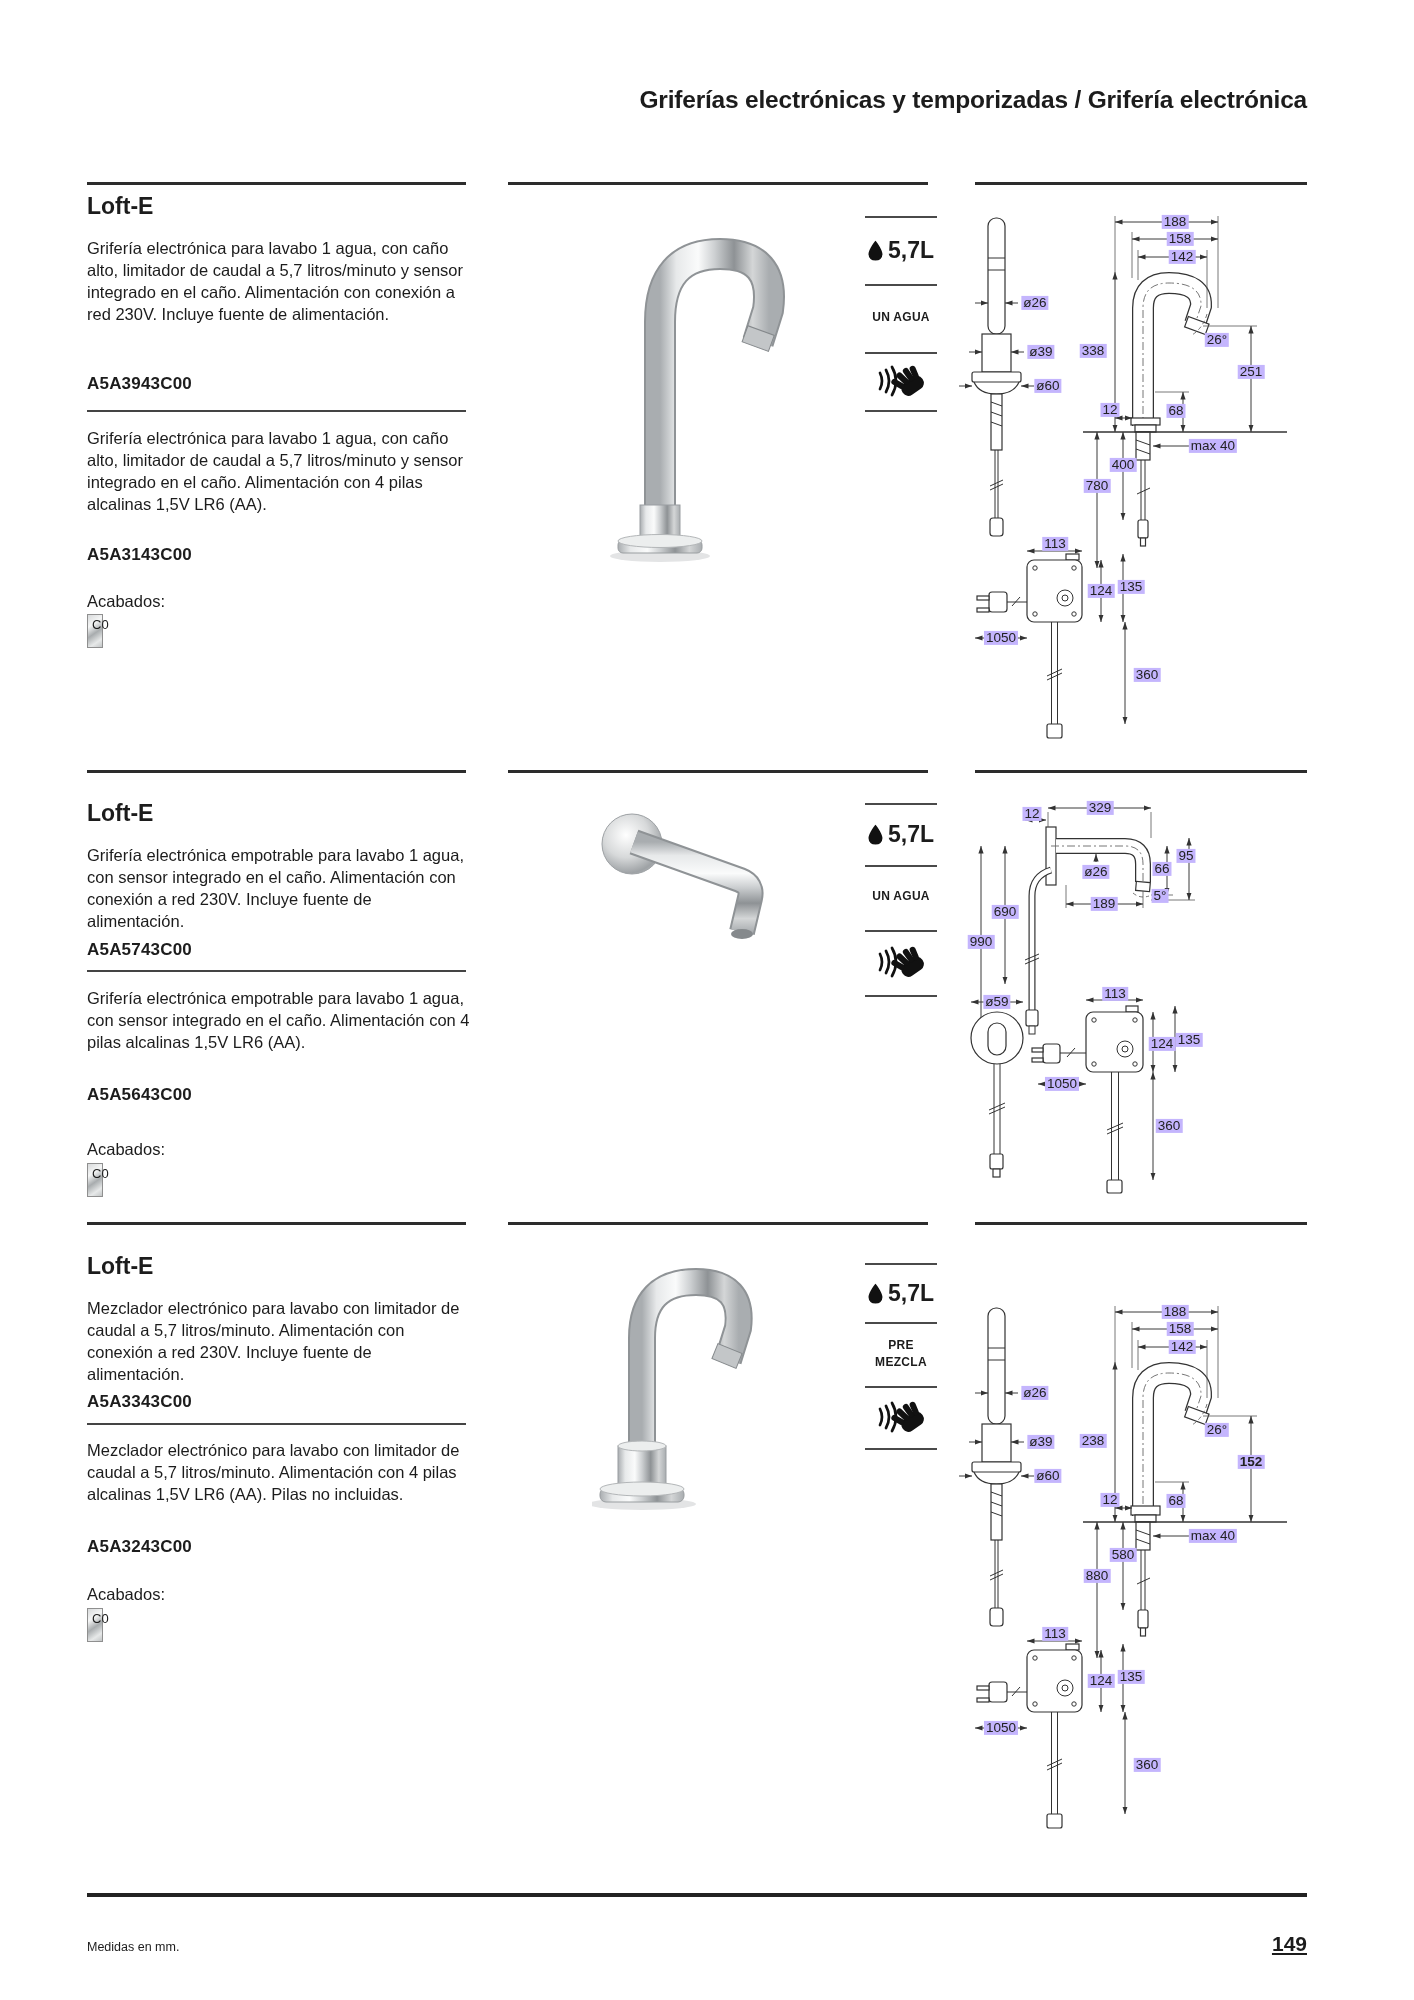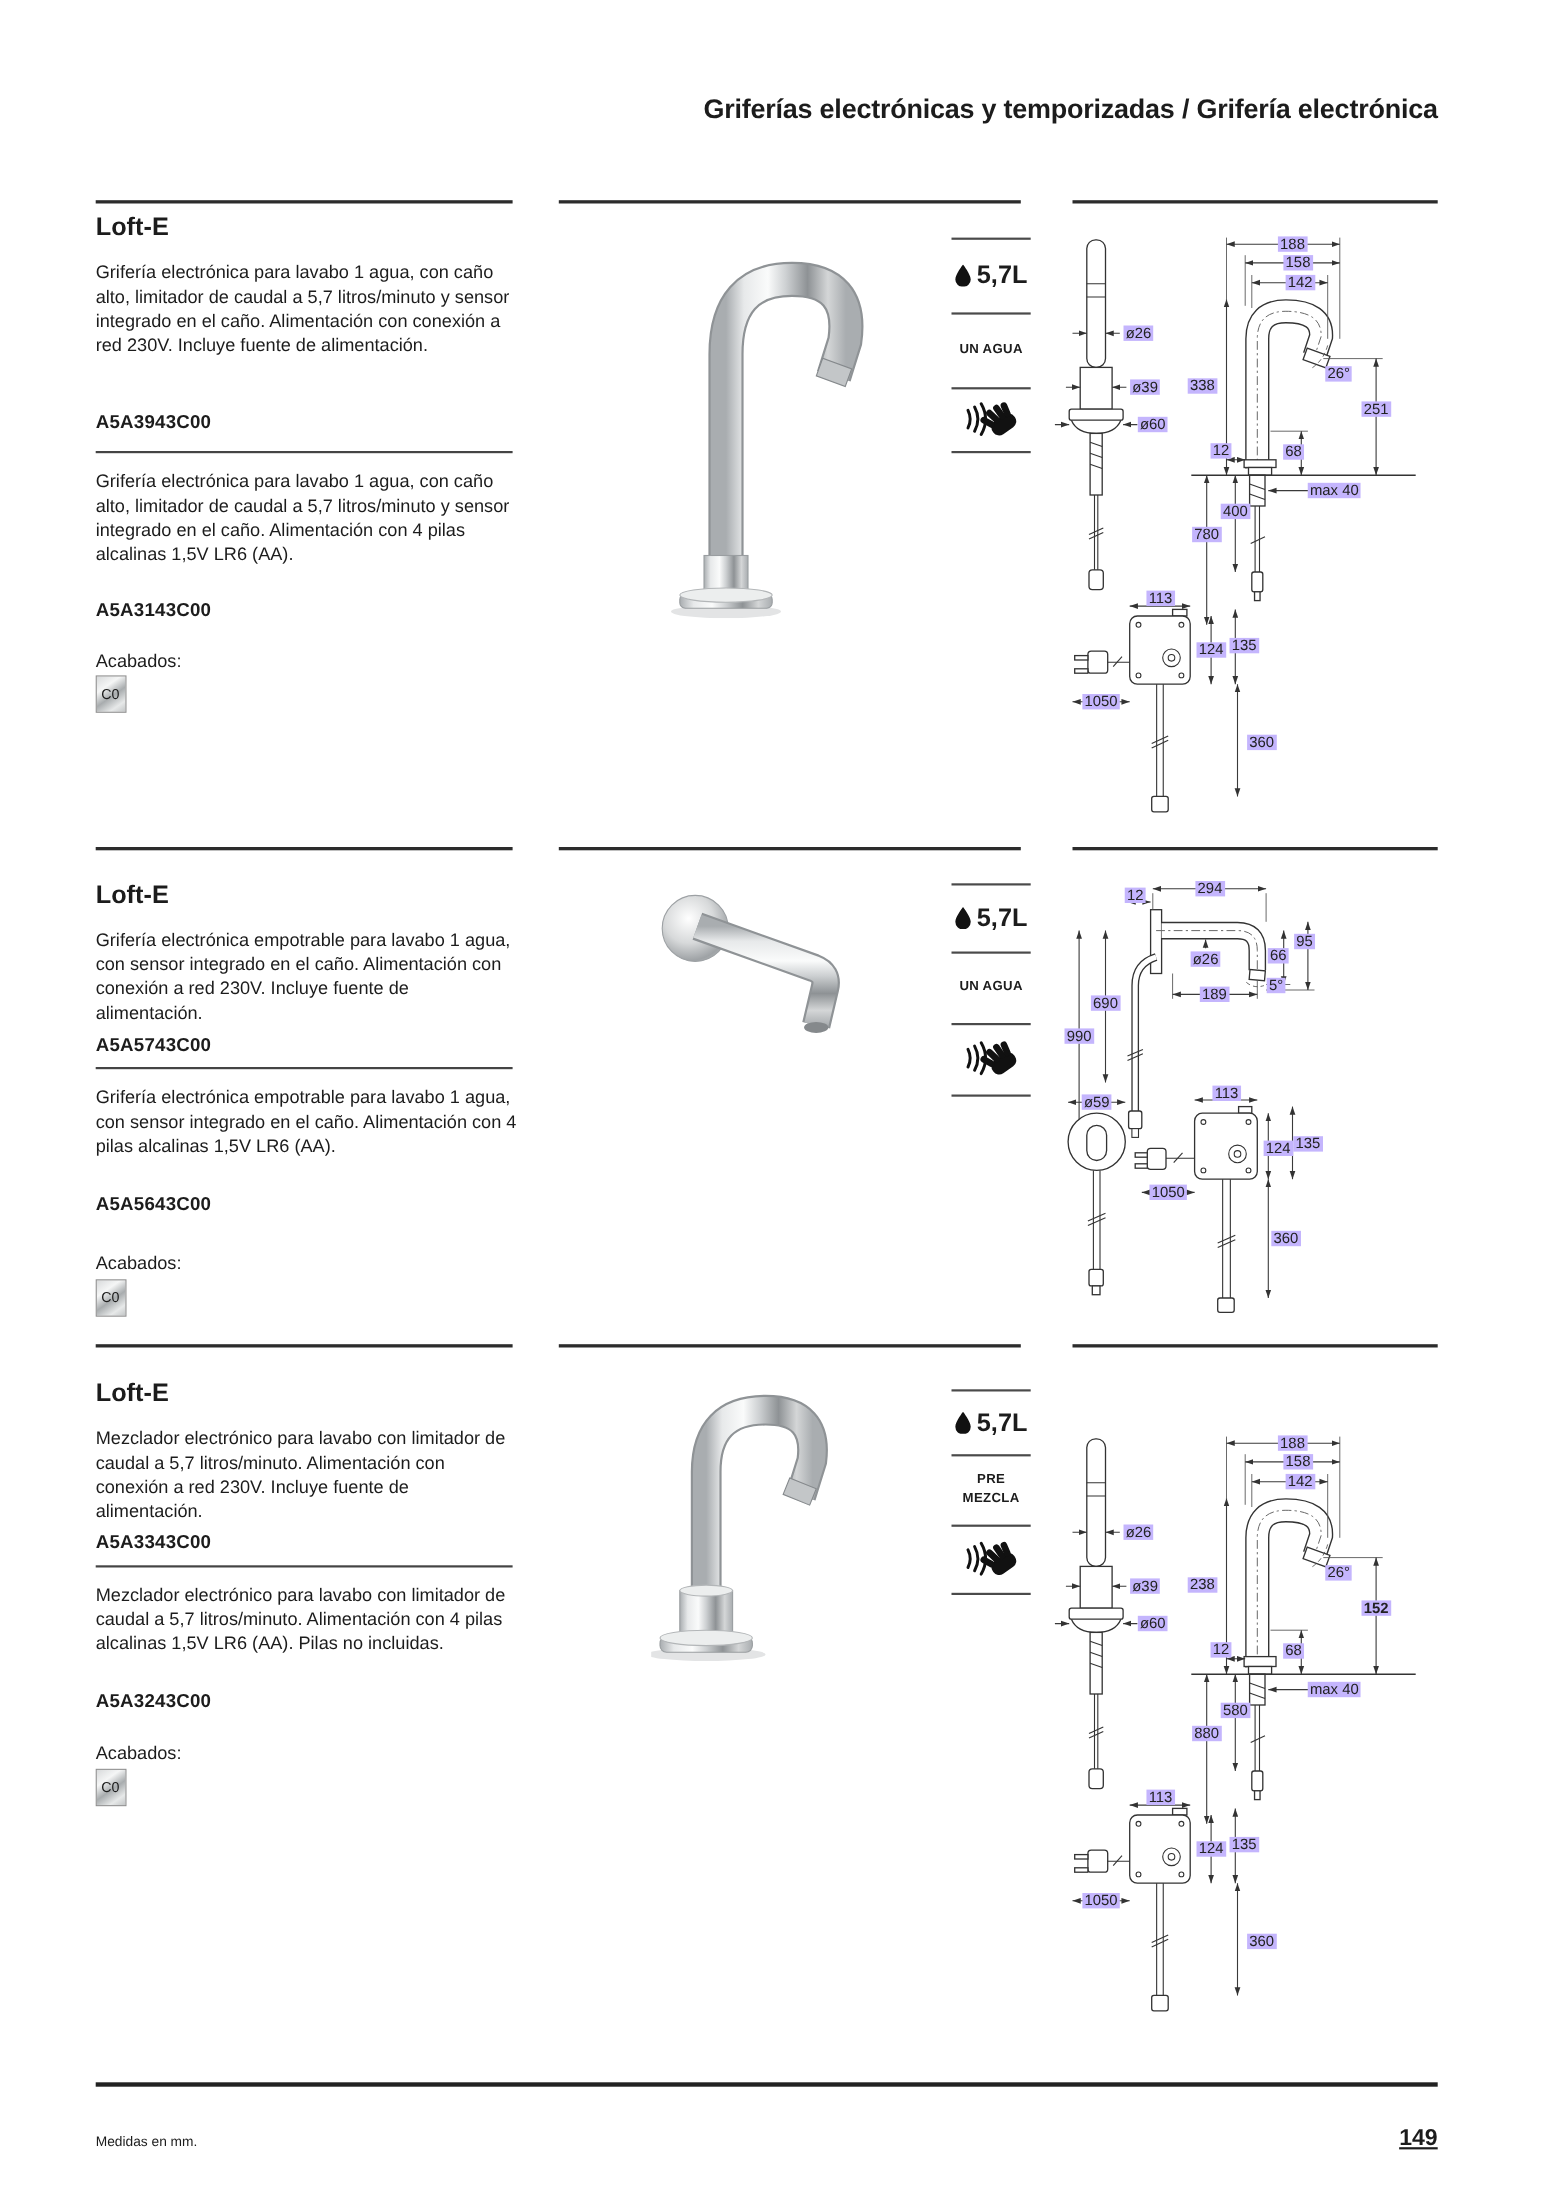--- a/index.html
+++ b/index.html
@@ -7,24 +7,24 @@
           font-family:"Liberation Sans", sans-serif; color:#1c1c1c; }
   .abs { position:absolute; }
   .rule { position:absolute; height:2.5px; background:#2c2c2c; }
   .rule-thin { position:absolute; height:1.5px; background:#444; }
   .sep { position:absolute; width:72px; height:1.5px; background:#4a4a4a; }
   .h1 { position:absolute; font-size:24.5px; font-weight:700; letter-spacing:-0.2px; white-space:nowrap; }
   .title { position:absolute; font-size:23px; font-weight:700; }
   .desc { position:absolute; width:386px; font-size:16.5px; line-height:1.33; }
   .code { position:absolute; font-size:17px; font-weight:700; letter-spacing:.2px; }
   .acab { position:absolute; font-size:16.5px; }
-  .chip { position:absolute; width:28px; height:34px; box-sizing:border-box;
+  .chip { position:absolute; width:16px; height:34px; box-sizing:border-box;
           border:1px solid #8f8f8f;
           background:linear-gradient(145deg,#d8dadb 0%,#f5f6f6 30%,#a8acae 55%,#e7e9e9 80%,#c2c5c6 100%);
-          font-size:13px; color:#1c1c1c; display:flex; align-items:center; padding:2px 0 3px 4px; }
+          font-size:13px; color:#1c1c1c; display:flex; align-items:flex-start; padding:2px 0 3px 4px; }
   .flow { position:absolute; transform:translate(-50%,-50%); display:flex; align-items:center; gap:5px;
           font-size:23px; font-weight:700; white-space:nowrap; }
   .water { position:absolute; transform:translate(-50%,-50%); font-size:12px; font-weight:700;
            text-align:center; white-space:pre-line; letter-spacing:.3px; line-height:1.45; }
   .sensor { position:absolute; transform:translate(-50%,-50%); }
   .tech { position:absolute; }
   .dim { position:absolute; transform:translate(-50%,-50%); font-size:13.5px; color:#222;
          background:#c4b5fd; padding:0 2px; line-height:1.05; white-space:nowrap; }
   .photo { position:absolute; }
   .dl line { stroke:#3a3a3a; stroke-width:1; }
@@ -378,21 +378,21 @@
           <circle cx="170" cy="277" r="3"></circle>
         <line x1="105" y1="281" x2="131" y2="281"></line>
           <line x1="112" y1="285" x2="120" y2="276"></line>
         <line x1="156.5" y1="300" x2="156.5" y2="408"></line>
           <line x1="163.5" y1="300" x2="163.5" y2="408"></line>
         <line x1="152" y1="358" x2="168" y2="351"></line>
           <line x1="152" y1="362" x2="168" y2="355"></line>
       </g>
     </svg>
     <span class="dim" style="left:77px;  top:42px;">12</span>
-    <span class="dim" style="left:145px; top:36px;">294</span>
+    <span class="dim" style="left:145px; top:36px;">329</span>
     <span class="dim" style="left:141px; top:100px;">ø26</span>
     <span class="dim" style="left:207px; top:97px;">66</span>
     <span class="dim" style="left:231px; top:84px;">95</span>
     <span class="dim" style="left:205px; top:124px;">5°</span>
     <span class="dim" style="left:149px; top:132px;">189</span>
     <span class="dim" style="left:50px;  top:140px;">690</span>
     <span class="dim" style="left:26px;  top:170px;">990</span>
     <span class="dim" style="left:42px;  top:230px;">ø59</span>
     <span class="dim" style="left:160px; top:222px;">113</span>
     <span class="dim" style="left:207px; top:272px;">124</span>

